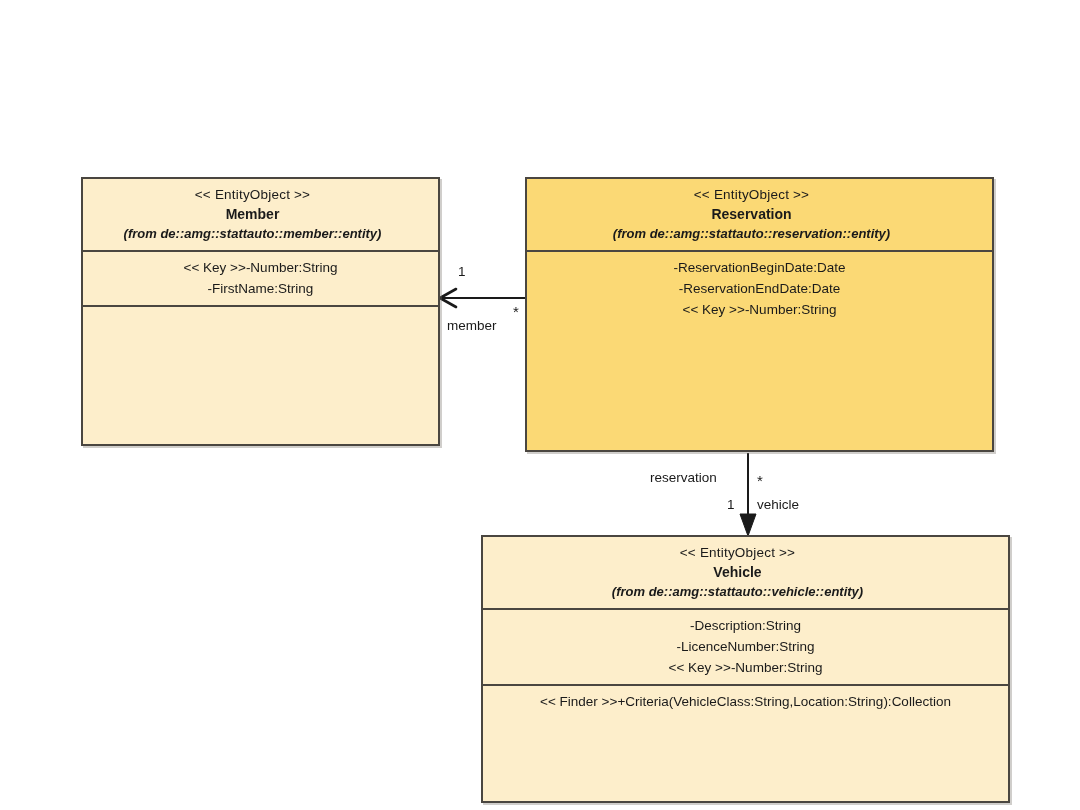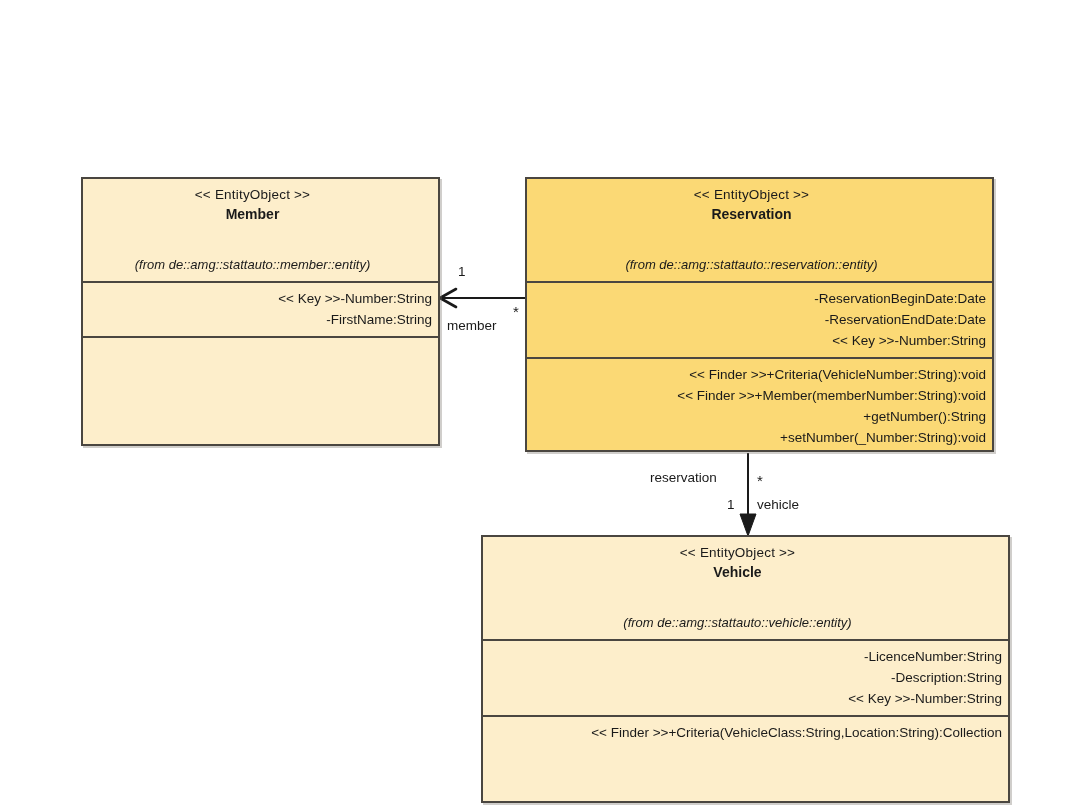--- a/index.html
+++ b/index.html
@@ -57,37 +57,36 @@
   }
   .class-name {
     font-size: 14px;
     font-weight: bold;
     line-height: 20px;
     white-space: nowrap;
   }
   .from-package {
     font-size: 13px;
     font-style: italic;
-    font-weight: normal;
+    font-weight: bold;
     line-height: 19px;
     white-space: nowrap;
-    margin-top: 31px;
   }
 
   
   .feature-list {
     list-style: none;
     margin: 0;
     padding: 0;
   }
   .feature-list li {
     font-size: 13.5px;
     line-height: 21px;
     white-space: nowrap;
-    text-align: right;
+    text-align: center;
   }
   .c-attrs { min-height: 20px; }
   .c-ops { min-height: 20px; }
 
   
   .edge-svg {
     position: absolute;
     left: 0;
     top: 0;
     width: 1080px;
@@ -160,40 +159,32 @@
       <div class="class-name">Reservation</div>
       <div class="from-package">(from de::amg::stattauto::reservation::entity)</div>
     </div>
     <div class="compartment c-attrs">
       <ul class="feature-list">
         <li>-ReservationBeginDate:Date</li>
         <li>-ReservationEndDate:Date</li>
         <li>&lt;&lt; Key &gt;&gt;-Number:String</li>
       </ul>
     </div>
-    <div class="compartment c-ops" style="flex:1;">
-      <ul class="feature-list">
-        <li>&lt;&lt; Finder &gt;&gt;+Criteria(VehicleNumber:String):void</li>
-        <li>&lt;&lt; Finder &gt;&gt;+Member(memberNumber:String):void</li>
-        <li>+getNumber():String</li>
-        <li>+setNumber(_Number:String):void</li>
-      </ul>
-    </div>
   </div>
 
   <div class="uml-class tone-light" style="left:481px; top:535px; width:529px; height:268px;">
     <div class="compartment c-header">
       <div class="stereotype">&lt;&lt; EntityObject &gt;&gt;</div>
       <div class="class-name">Vehicle</div>
       <div class="from-package">(from de::amg::stattauto::vehicle::entity)</div>
     </div>
     <div class="compartment c-attrs">
       <ul class="feature-list">
+        <li>-Description:String</li>
         <li>-LicenceNumber:String</li>
-        <li>-Description:String</li>
         <li>&lt;&lt; Key &gt;&gt;-Number:String</li>
       </ul>
     </div>
     <div class="compartment c-ops" style="flex:1;">
       <ul class="feature-list">
         <li>&lt;&lt; Finder &gt;&gt;+Criteria(VehicleClass:String,Location:String):Collection</li>
       </ul>
     </div>
   </div>
 

